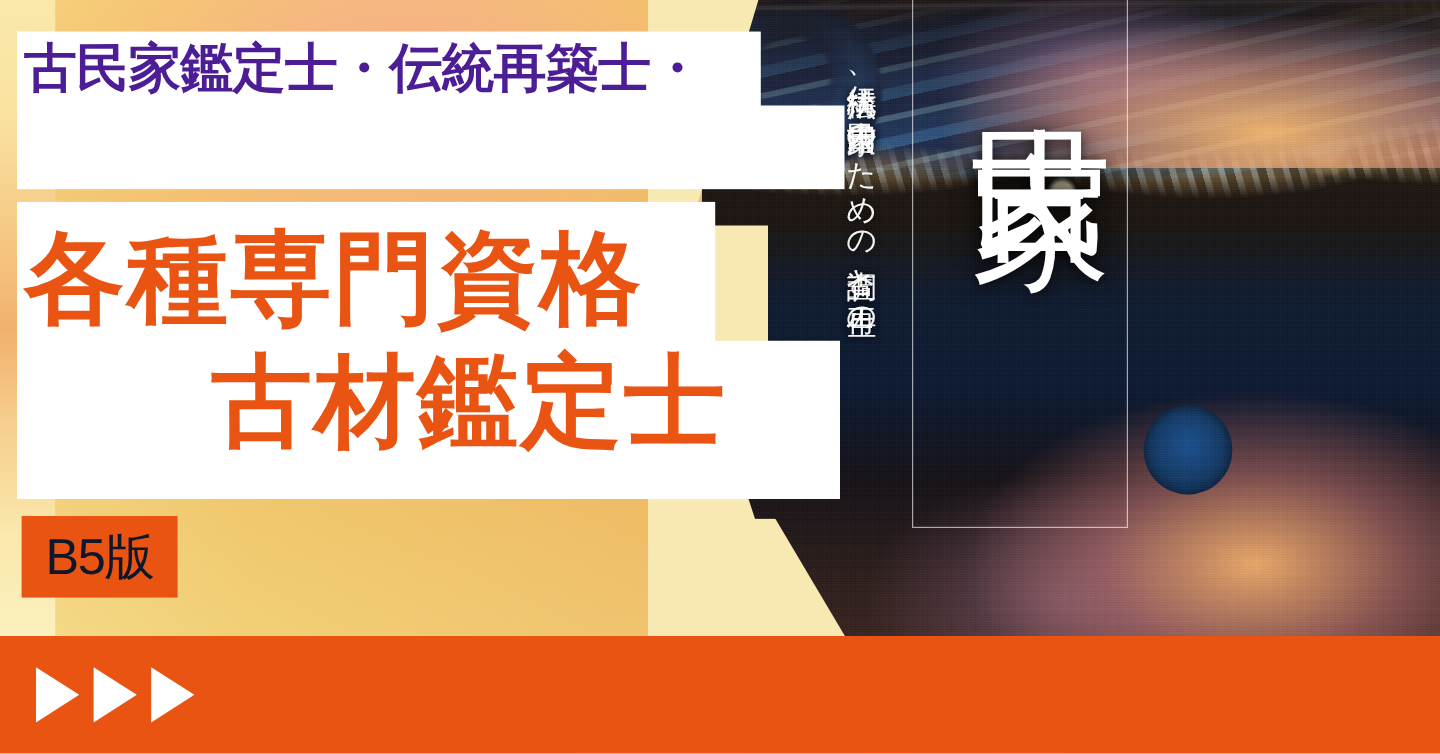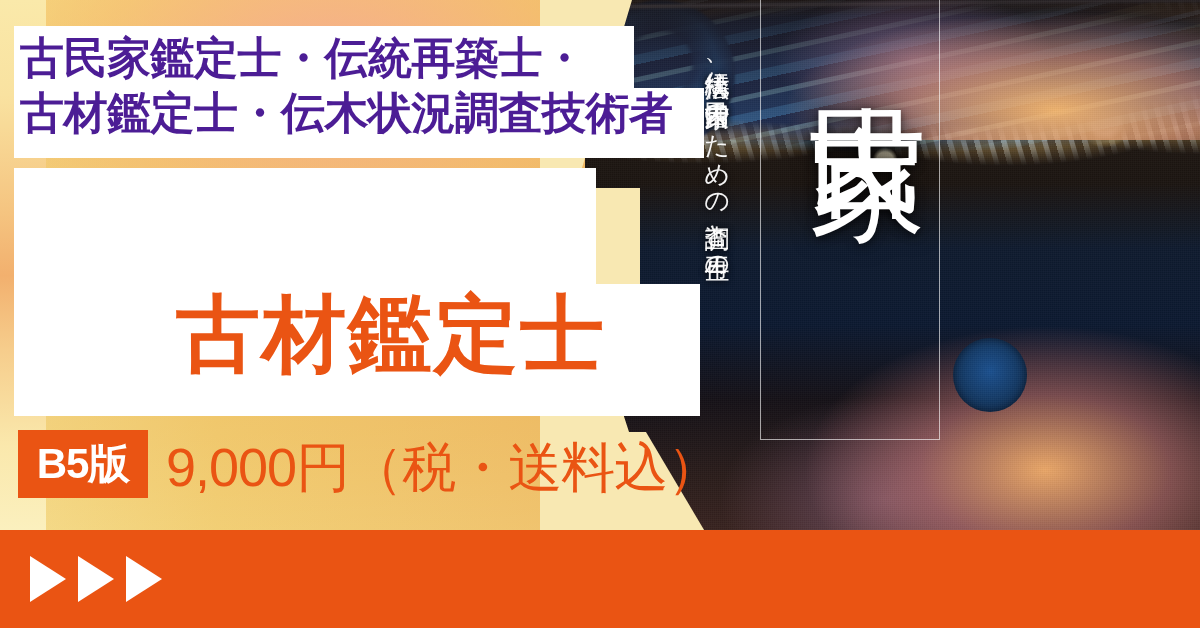--- a/index.html
+++ b/index.html
@@ -211,21 +211,21 @@
   .title-l1 { left:20px; top:190px; }
   .title-l2 { left:176px; top:292px; }
 
   
   .badge-b5 {
     position:absolute; left:18px; top:430px; width:130px; height:68px;
     background:#ea5413;
     display:flex; align-items:center; justify-content:center;
   }
   .badge-b5 span {
-    color:#ffffff; font-size:42px; font-weight:bold; line-height:1; letter-spacing:-1px;
+    color:#0f172a; font-size:42px; font-weight:normal; line-height:1; letter-spacing:-1px;
   }
   .price {
     position:absolute; left:166px; top:436px;
     color:#ea5413; font-size:54px; line-height:1.15; white-space:nowrap;
     letter-spacing:-1px;
   }
 
   
   .cta-bar {
     position:absolute; left:0; top:530px; width:1200px; height:98px;
@@ -270,30 +270,29 @@
   <div class="cover-frame"></div>
   <div class="cover-title">古民家</div>
   <div class="cover-sub">伝統構法、古民家活用のための調査と再生の</div>
 
   <div class="wedge"></div>
   <div class="wedge2"></div>
 
   <div class="card-certs"></div>
   <div class="certs-text">
     <div>古民家鑑定士・伝統再築士・</div>
-    <div>古材鑑定士・伝木状況調査技術者</div>
   </div>
 
   <div class="card-title"></div>
+  <div class="title-l1">各種専門資格</div>
   <div class="title-l2">古材鑑定士</div>
 
   <div class="badge-b5">
     <span>B5版</span>
   </div>
-  <div class="price">9,000円（税・送料込）</div>
 
   <div class="cta-bar">
     <div class="cta-arrows">
       <i></i>
       <i></i>
       <i></i>
     </div>
   </div>
 
 </div>

